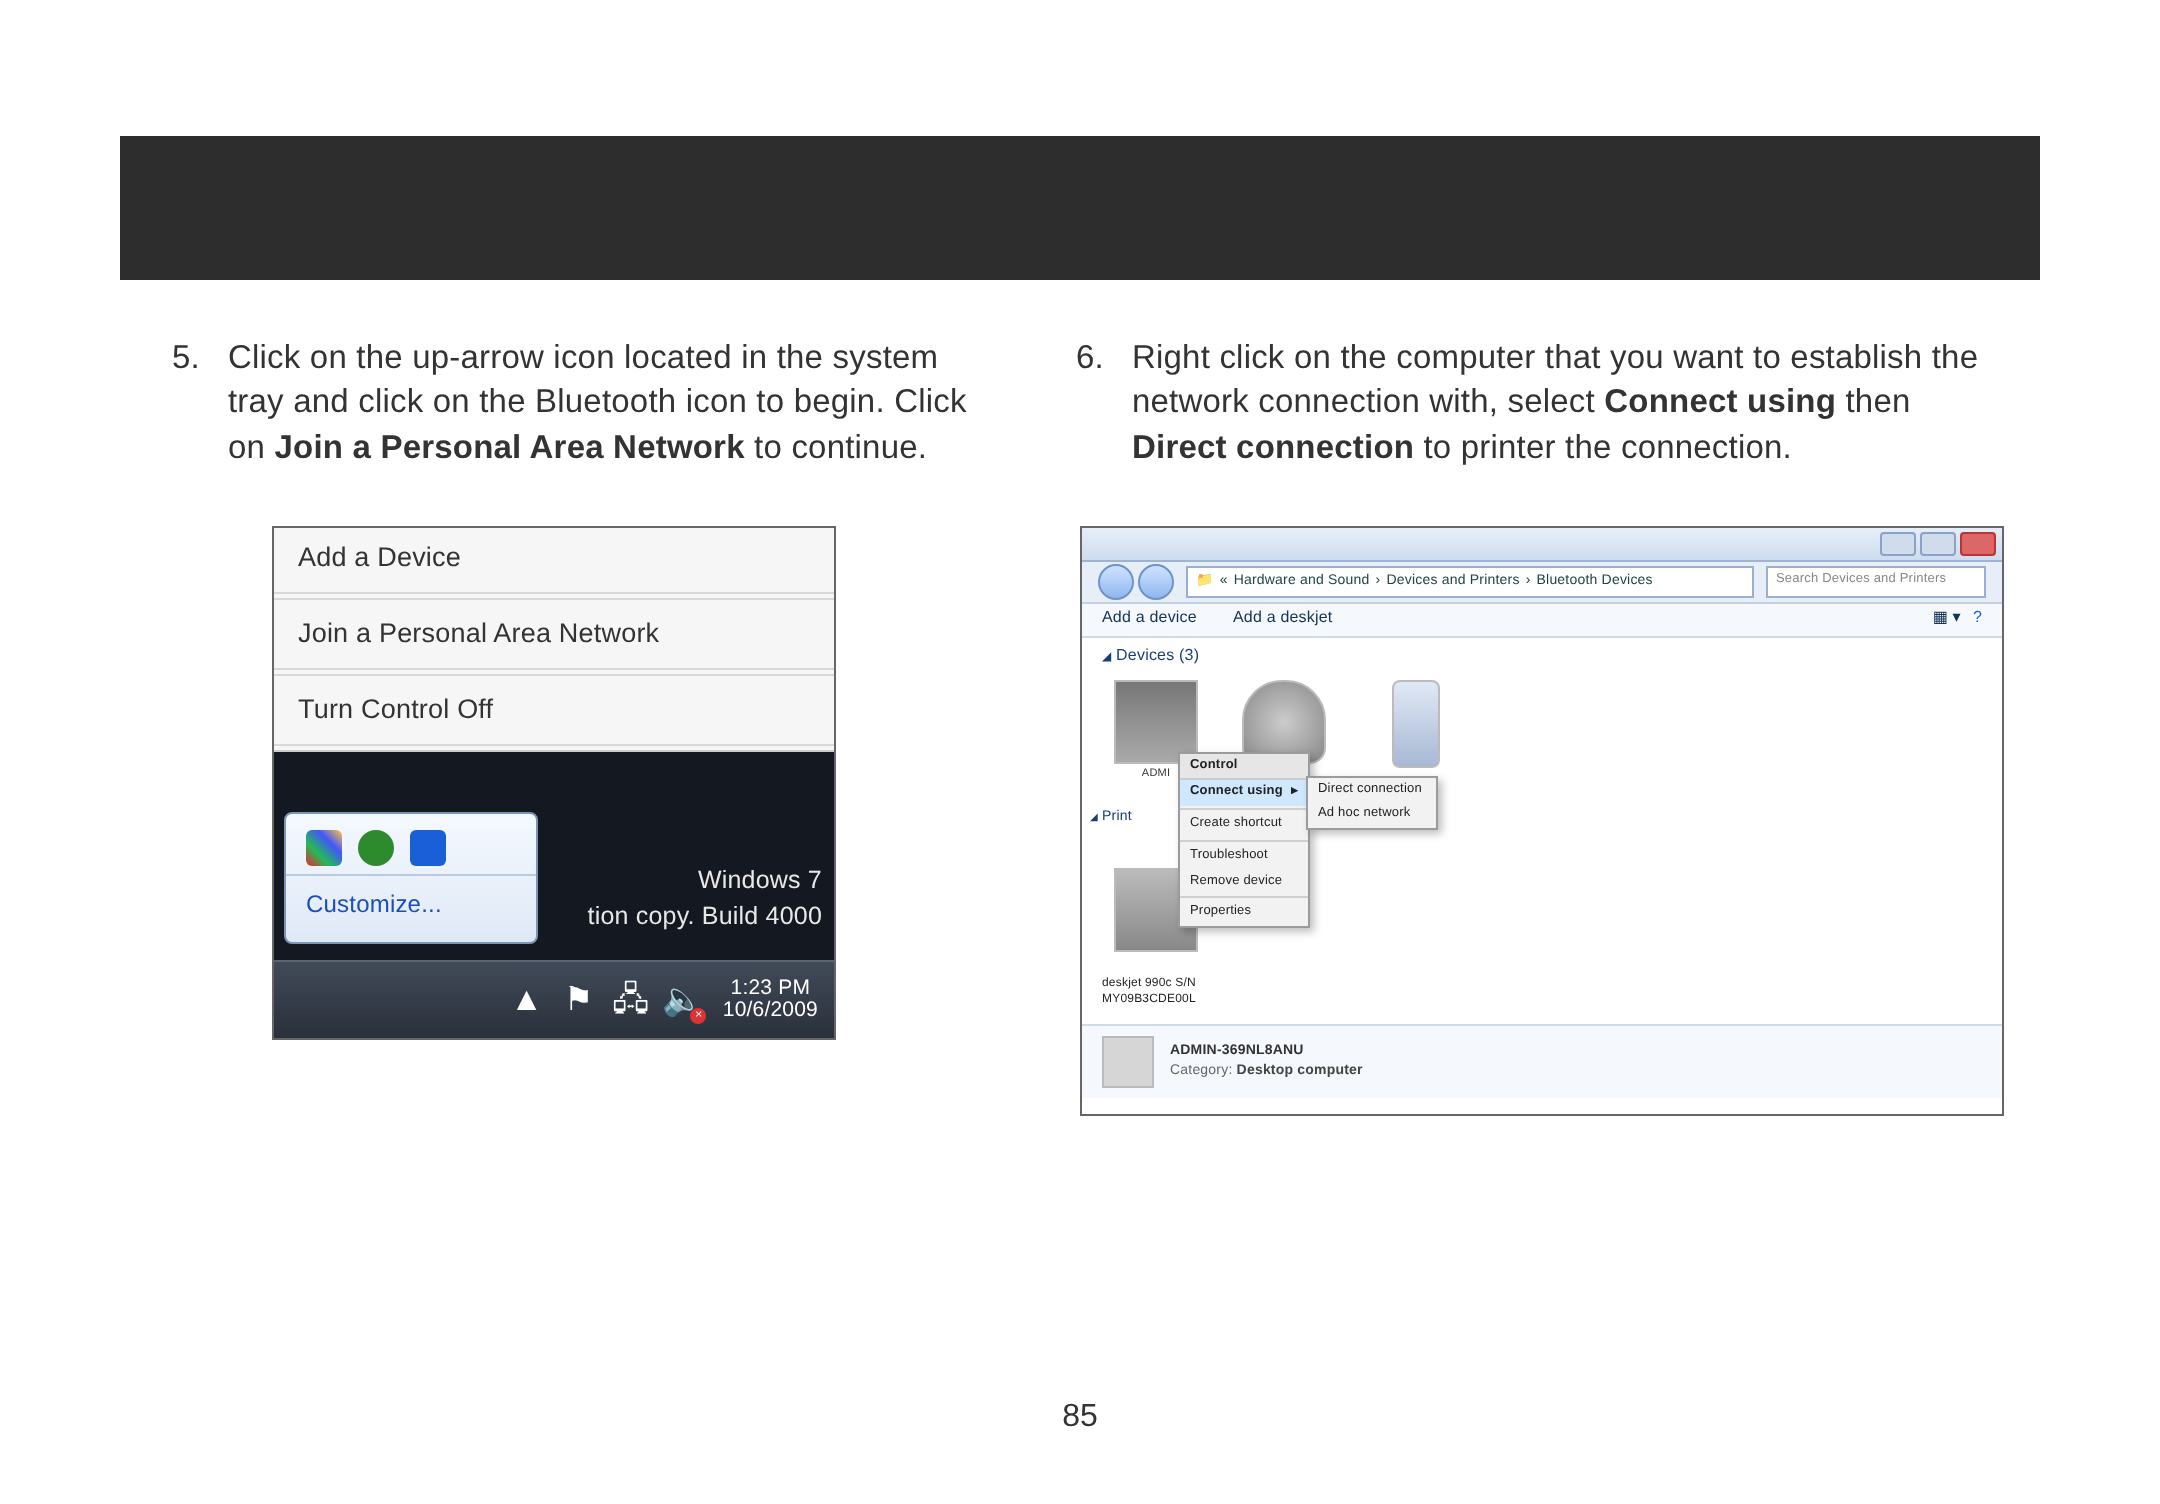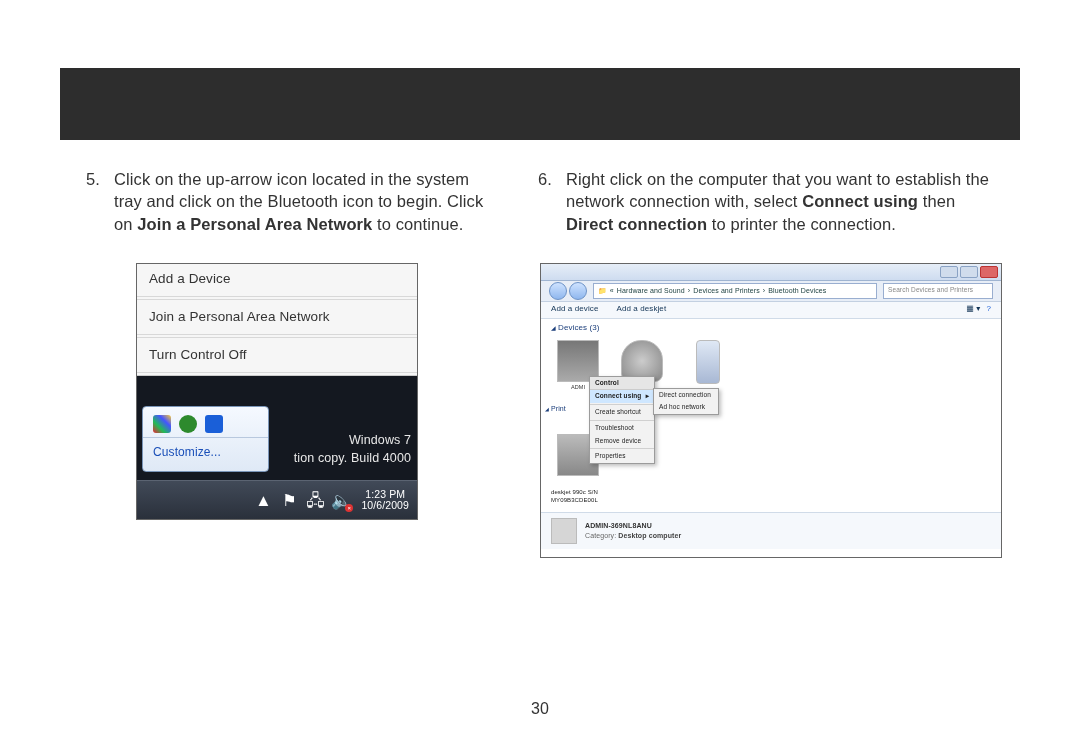--- a/index.html
+++ b/index.html
@@ -403,13 +403,13 @@
           <div>
             <span>Category:</span>
             <span style="font-weight:bold;color:#444">Desktop computer</span>
           </div>
         </div>
       </div>
     </div>
   </div>
 </div>
 
-<div class="page-num">30</div>
+<div class="page-num">85</div>
 
 </body></html>

